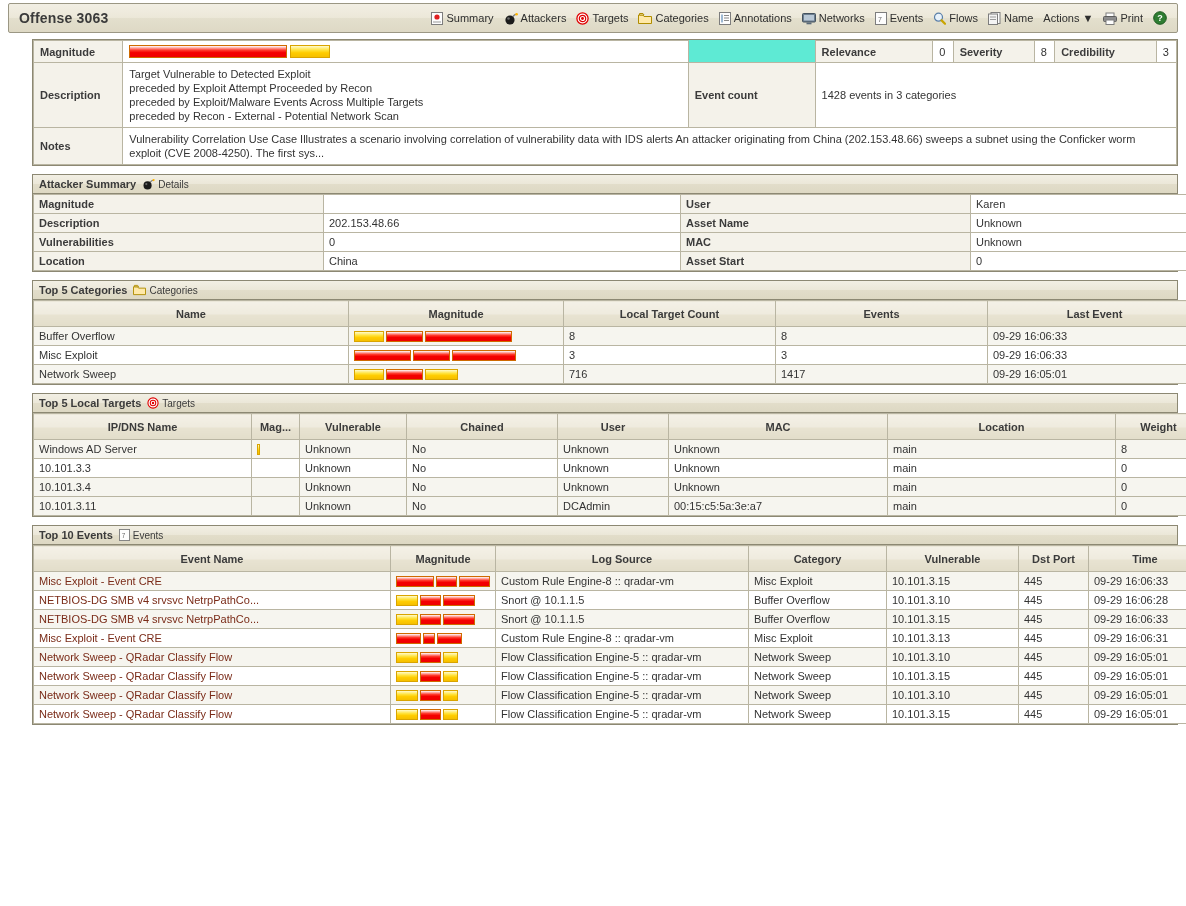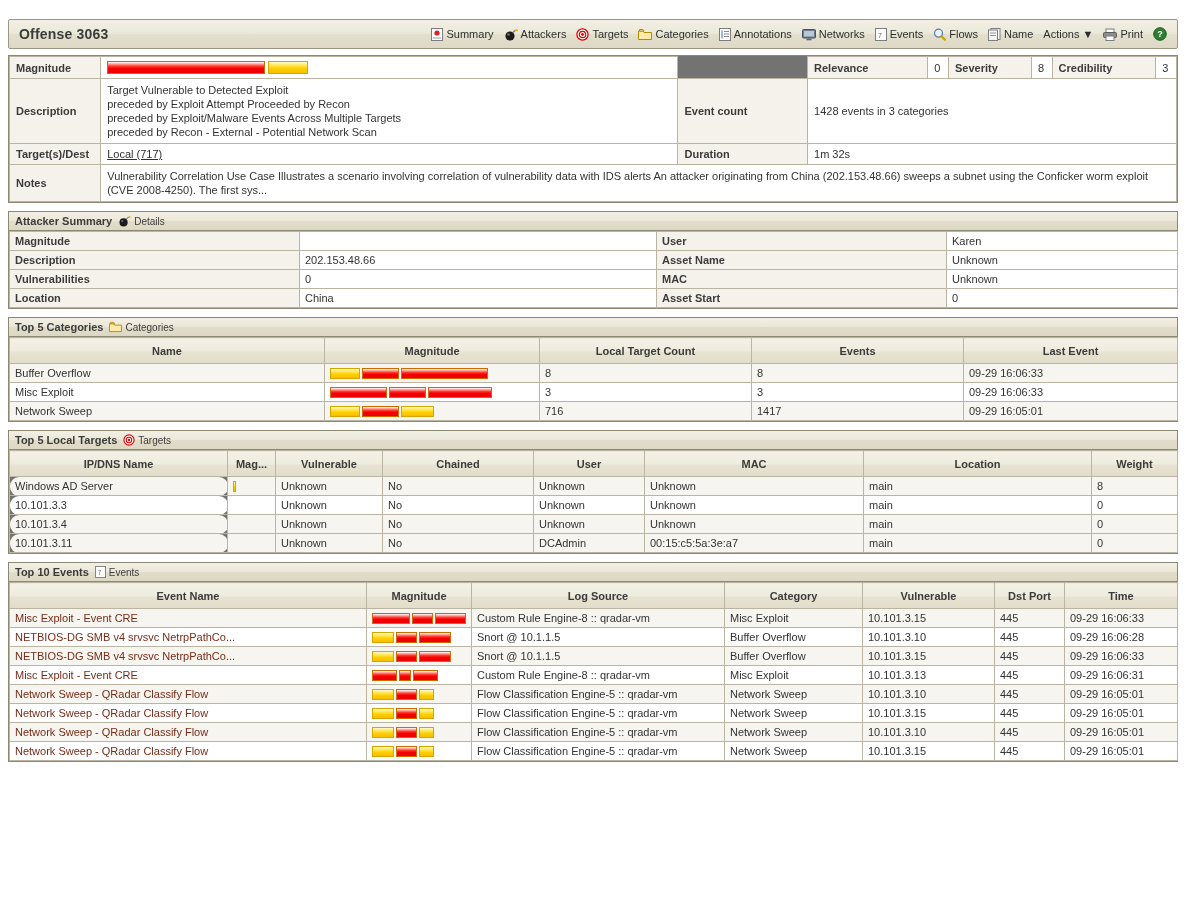--- a/index.html
+++ b/index.html
@@ -22,21 +22,21 @@
   .titlebar {
     height: 30px;
     background: linear-gradient(to bottom, #f2efe4 0%, #ece8d9 48%, #e3dfcd 52%, #ded9c5 100%);
     border: 1px solid #9b9784;
     border-radius: 2px;
     display: flex;
     align-items: center;
     justify-content: space-between;
     padding: 0 6px 0 10px;
     box-sizing: border-box;
-    margin-top: 19px;
+    margin-top: 3px;
   }
   .offense-title {
     font-size: 14px;
     font-weight: bold;
     color: #3b3b3b;
     letter-spacing: .2px;
   }
   .toolbar { display: flex; align-items: center; gap: 2px; }
   .tb-item {
     display: flex; align-items: center; gap: 3px;
@@ -49,22 +49,23 @@
   .tb-item .lbl { line-height: 12px; }
 
   
   .ic { display: inline-block; line-height: 0; }
   .ic svg { display: block; }
 
   
   .panel {
     border: 1px solid #8c8873;
     margin-top: 8px;
-    background: #737373;
+    background: #5eead4;
     box-sizing: border-box;
+    margin-left: 24px;
   }
   .panel-header {
     background: linear-gradient(to bottom, #f2efe4 0%, #ebe7d8 50%, #e2ddca 51%, #ddd8c3 100%);
     border-bottom: 1px solid #8c8873;
     height: 19px;
     display: flex;
     align-items: center;
     padding: 0 6px;
     gap: 6px;
     box-sizing: border-box;
@@ -148,21 +149,21 @@
     background: linear-gradient(to bottom, #f4f1e7 0%, #efebde 50%, #e8e3d2 51%, #e2ddca 100%);
     font-weight: bold;
     color: #3b3b3b;
     text-align: center;
     height: 19px;
     padding: 2px 4px;
   }
   tr.alt td { background: #f6f5ef; }
   tr.norm td { background: #ffffff; }
   td.evname { color: #7a2b18; }
-  td.tgtname { color: #333333; border-radius: 9px; }
+  td.tgtname { color: #333333; }
 </style>
 </head>
 <body>
 
 <div id="page">
 
   <div class="titlebar">
     <div class="offense-title">Offense 3063</div>
     <div class="toolbar">
 
@@ -328,28 +329,20 @@
           <td class="v">
             <div class="desc-lines">
                 <div>Target Vulnerable to Detected Exploit</div>
                 <div>preceded by Exploit Attempt Proceeded by Recon</div>
                 <div>preceded by Exploit/Malware Events Across Multiple Targets</div>
                 <div>preceded by Recon - External - Potential Network Scan</div>
               </div>
           </td>
           <td class="k">Event count</td>
           <td class="v" colspan="6">1428 events in 3 categories</td>
-        </tr>
-        <tr>
-          <td class="k">Target(s)/Dest</td>
-          <td class="v">
-            <a class="lnk">Local (717)</a>
-          </td>
-          <td class="k">Duration</td>
-          <td class="v" colspan="6">1m 32s</td>
         </tr>
         <tr>
           <td class="k">Notes</td>
           <td class="v notes" colspan="8" style="white-space:normal">Vulnerability Correlation Use Case Illustrates a scenario involving correlation of vulnerability data with IDS alerts An attacker originating from China (202.153.48.66) sweeps a subnet using the Conficker worm exploit (CVE 2008-4250). The first sys...</td>
         </tr>
       </tbody>
     </table>
   </div>
 
   <div class="panel">

